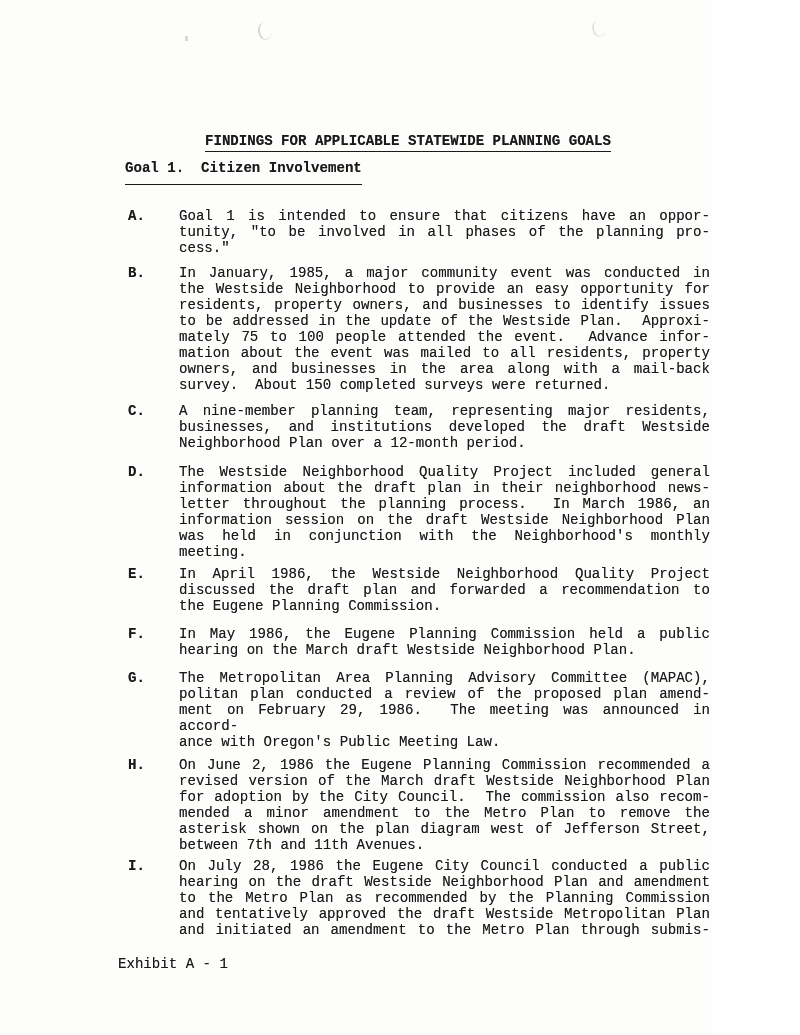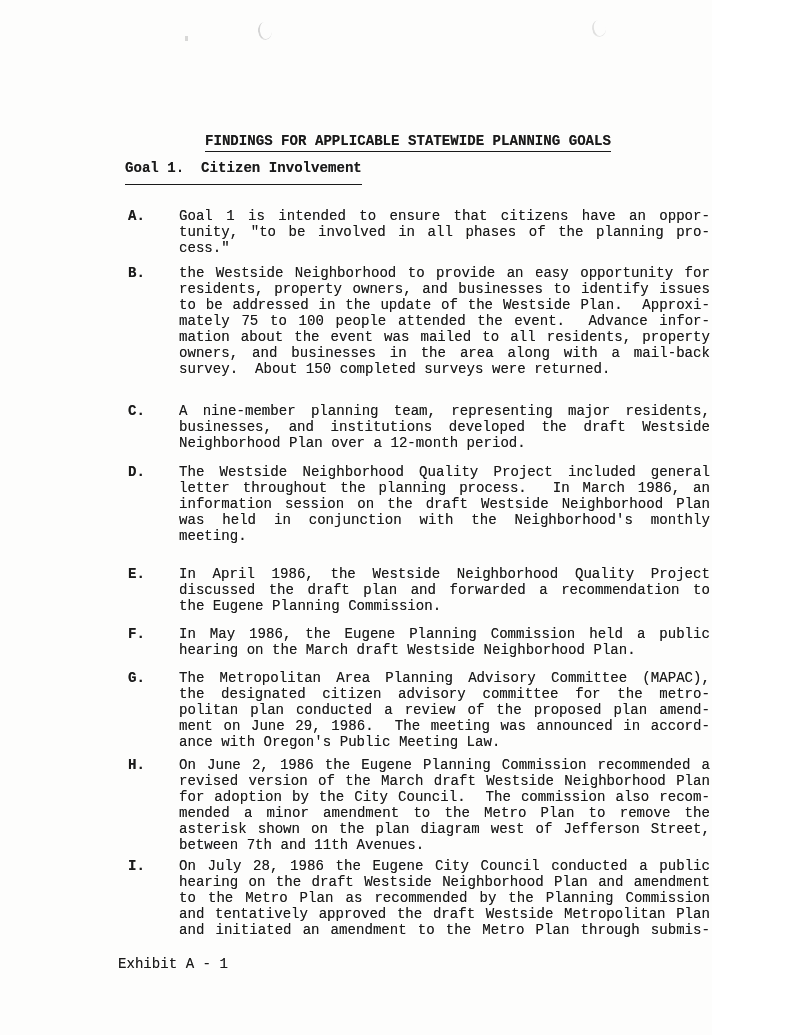--- a/index.html
+++ b/index.html
@@ -140,20 +140,21 @@
     <span class="label">A.</span>
     <div class="lines">
           <div class="line">Goal 1 is intended to ensure that citizens have an oppor-</div>
           <div class="line">tunity, "to be involved in all phases of the planning pro-</div>
           <div class="line last">cess."</div>
         </div>
   </div>
       <div class="para" style="top: 265px;">
     <span class="label">B.</span>
     <div class="lines">
+          <div class="line">In January, 1985, a major community event was conducted in</div>
           <div class="line">the Westside Neighborhood to provide an easy opportunity for</div>
           <div class="line">residents, property owners, and businesses to identify issues</div>
           <div class="line">to be addressed in the update of the Westside Plan.  Approxi-</div>
           <div class="line">mately 75 to 100 people attended the event.  Advance infor-</div>
           <div class="line">mation about the event was mailed to all residents, property</div>
           <div class="line">owners, and businesses in the area along with a mail-back</div>
           <div class="line last">survey.  About 150 completed surveys were returned.</div>
         </div>
   </div>
       <div class="para" style="top: 403px;">
@@ -161,20 +162,21 @@
     <div class="lines">
           <div class="line">A nine-member planning team, representing major residents,</div>
           <div class="line">businesses, and institutions developed the draft Westside</div>
           <div class="line last">Neighborhood Plan over a 12-month period.</div>
         </div>
   </div>
       <div class="para" style="top: 464px;">
     <span class="label">D.</span>
     <div class="lines">
           <div class="line">The Westside Neighborhood Quality Project included general</div>
+          <div class="line">information about the draft plan in their neighborhood news-</div>
           <div class="line">letter throughout the planning process.  In March 1986, an</div>
           <div class="line">information session on the draft Westside Neighborhood Plan</div>
           <div class="line">was held in conjunction with the Neighborhood's monthly</div>
           <div class="line last">meeting.</div>
         </div>
   </div>
       <div class="para" style="top: 566px;">
     <span class="label">E.</span>
     <div class="lines">
           <div class="line">In April 1986, the Westside Neighborhood Quality Project</div>
@@ -186,23 +188,22 @@
     <span class="label">F.</span>
     <div class="lines">
           <div class="line">In May 1986, the Eugene Planning Commission held a public</div>
           <div class="line last">hearing on the March draft Westside Neighborhood Plan.</div>
         </div>
   </div>
       <div class="para" style="top: 670px;">
     <span class="label">G.</span>
     <div class="lines">
           <div class="line">The Metropolitan Area Planning Advisory Committee (MAPAC),</div>
-          <div class="line">the designated citizen advisory committee for the metro-</div>
           <div class="line">politan plan conducted a review of the proposed plan amend-</div>
-          <div class="line">ment on June 29, 1986.  The meeting was announced in accord-</div>
+          <div class="line">ment on February 29, 1986.  The meeting was announced in accord-</div>
           <div class="line last">ance with Oregon's Public Meeting Law.</div>
         </div>
   </div>
       <div class="para" style="top: 757px;">
     <span class="label">H.</span>
     <div class="lines">
           <div class="line">On June 2, 1986 the Eugene Planning Commission recommended a</div>
           <div class="line">revised version of the March draft Westside Neighborhood Plan</div>
           <div class="line">for adoption by the City Council.  The commission also recom-</div>
           <div class="line">mended a minor amendment to the Metro Plan to remove the</div>

